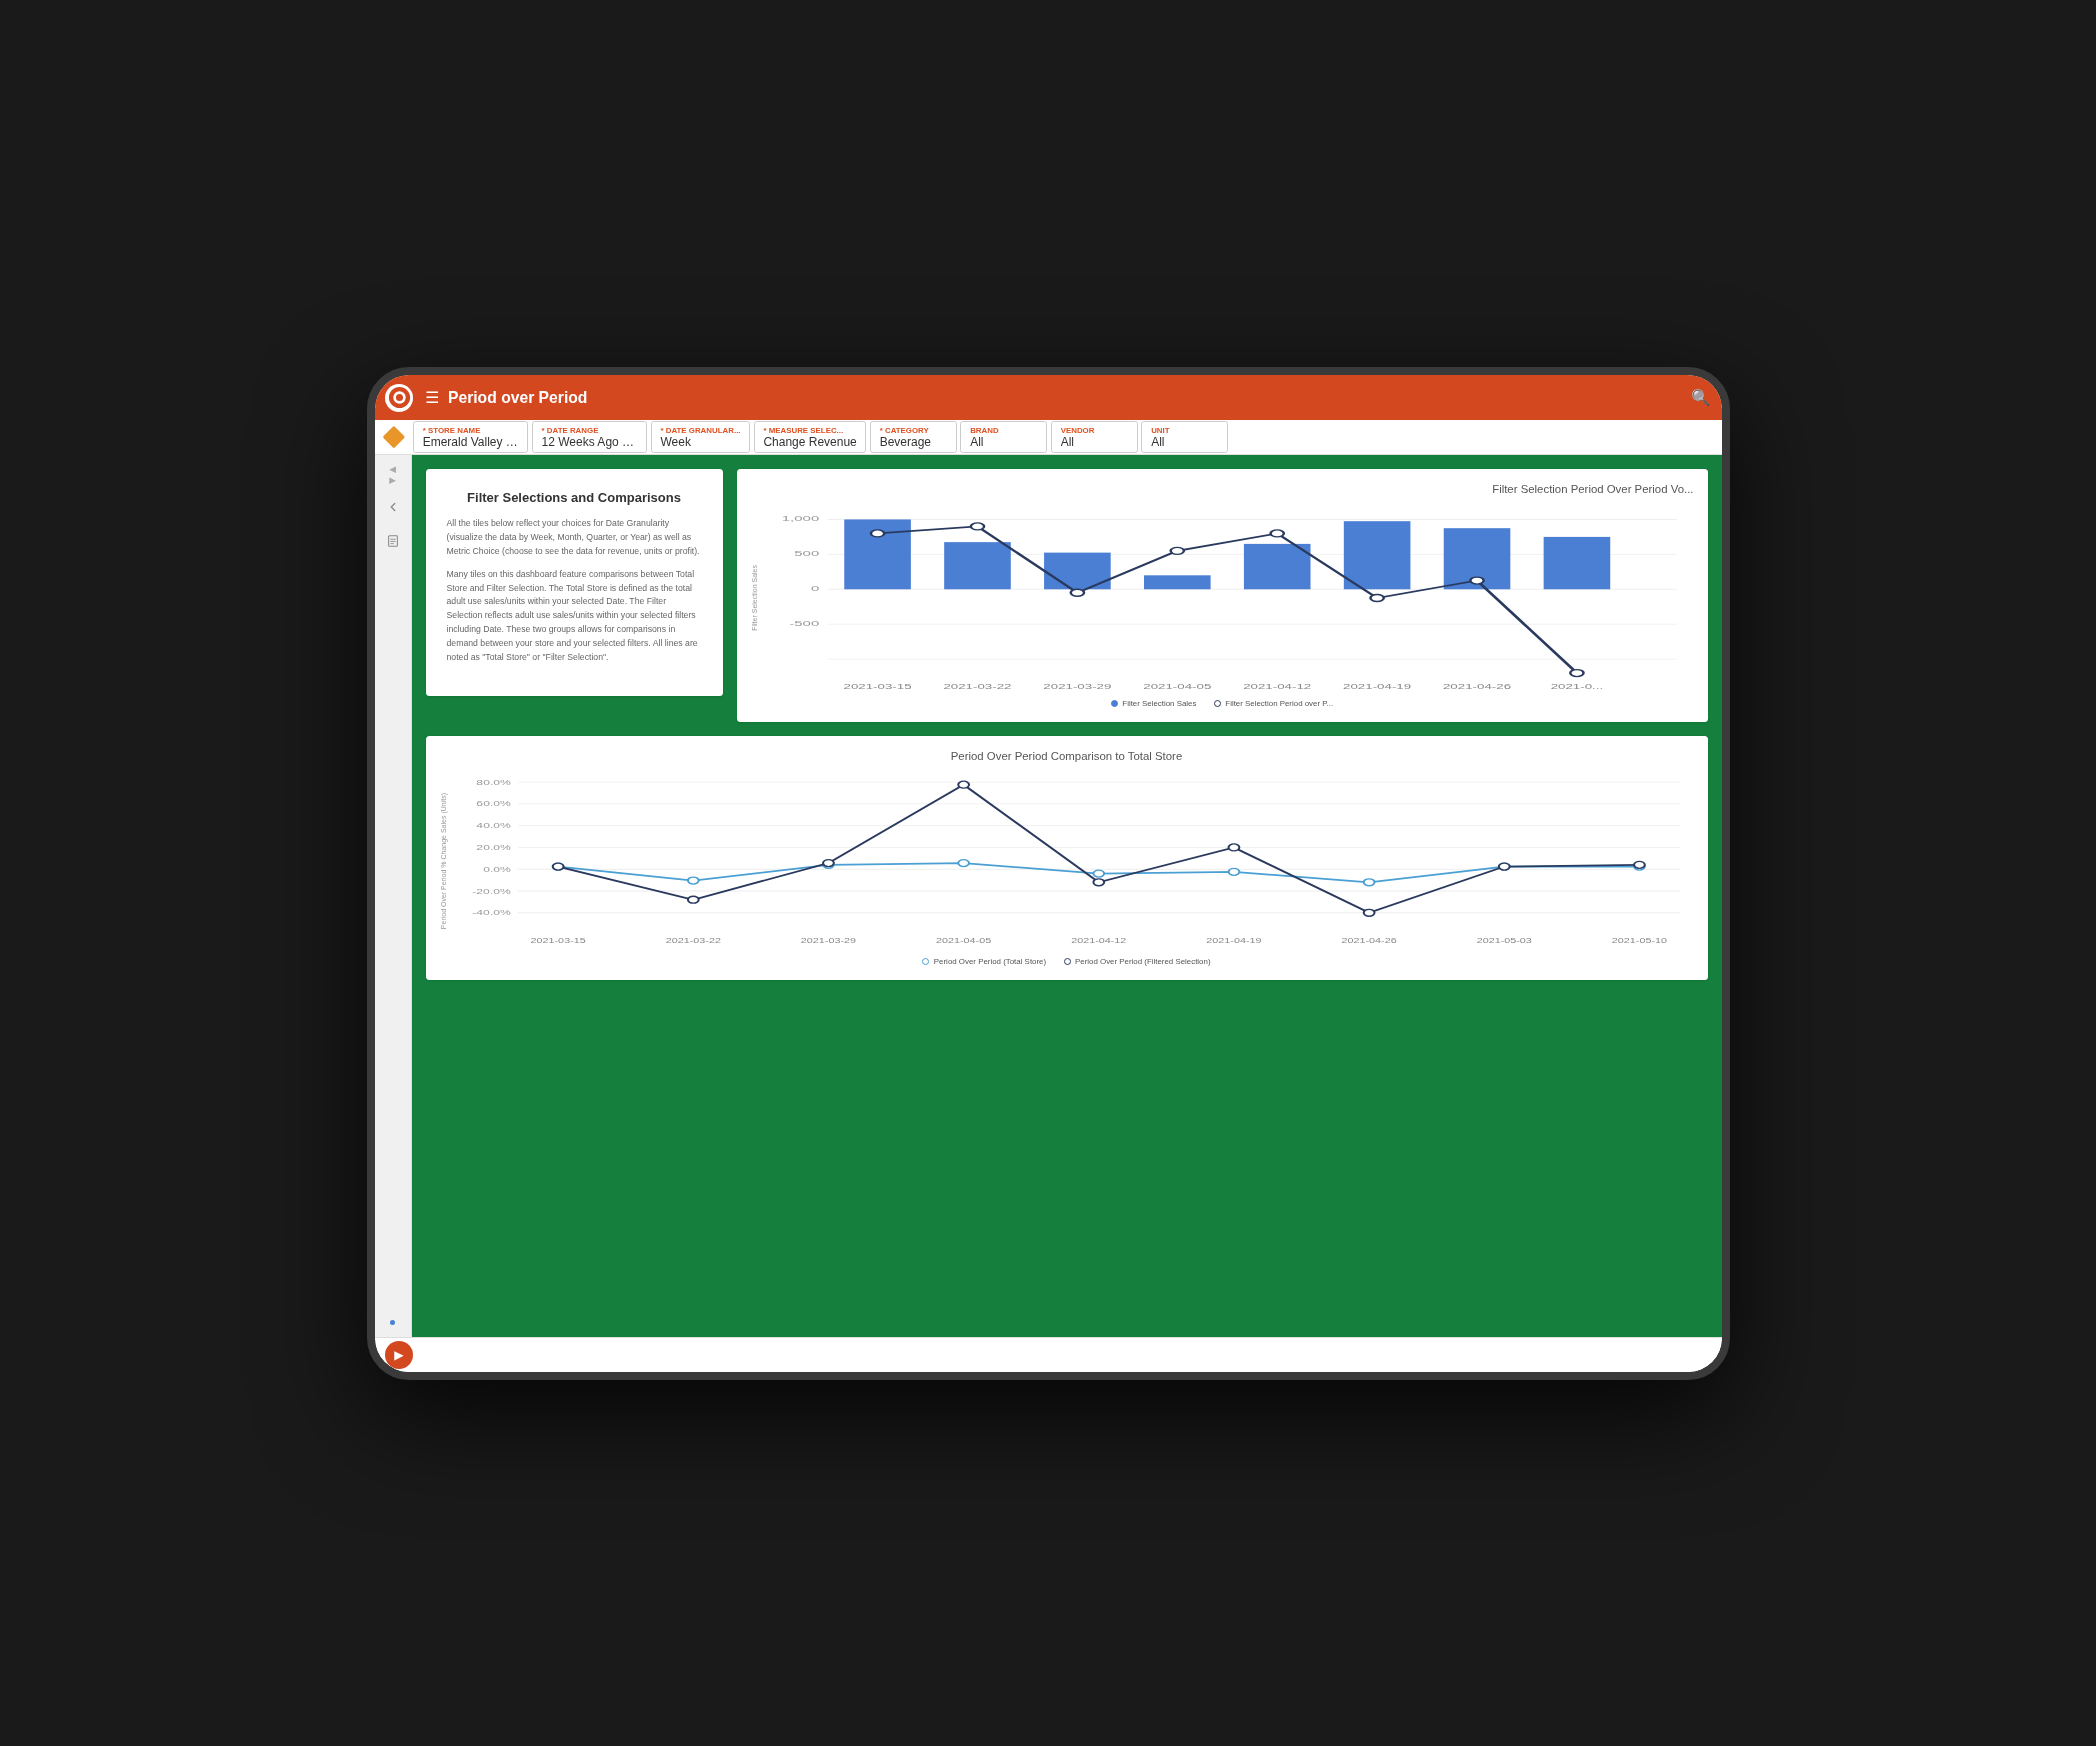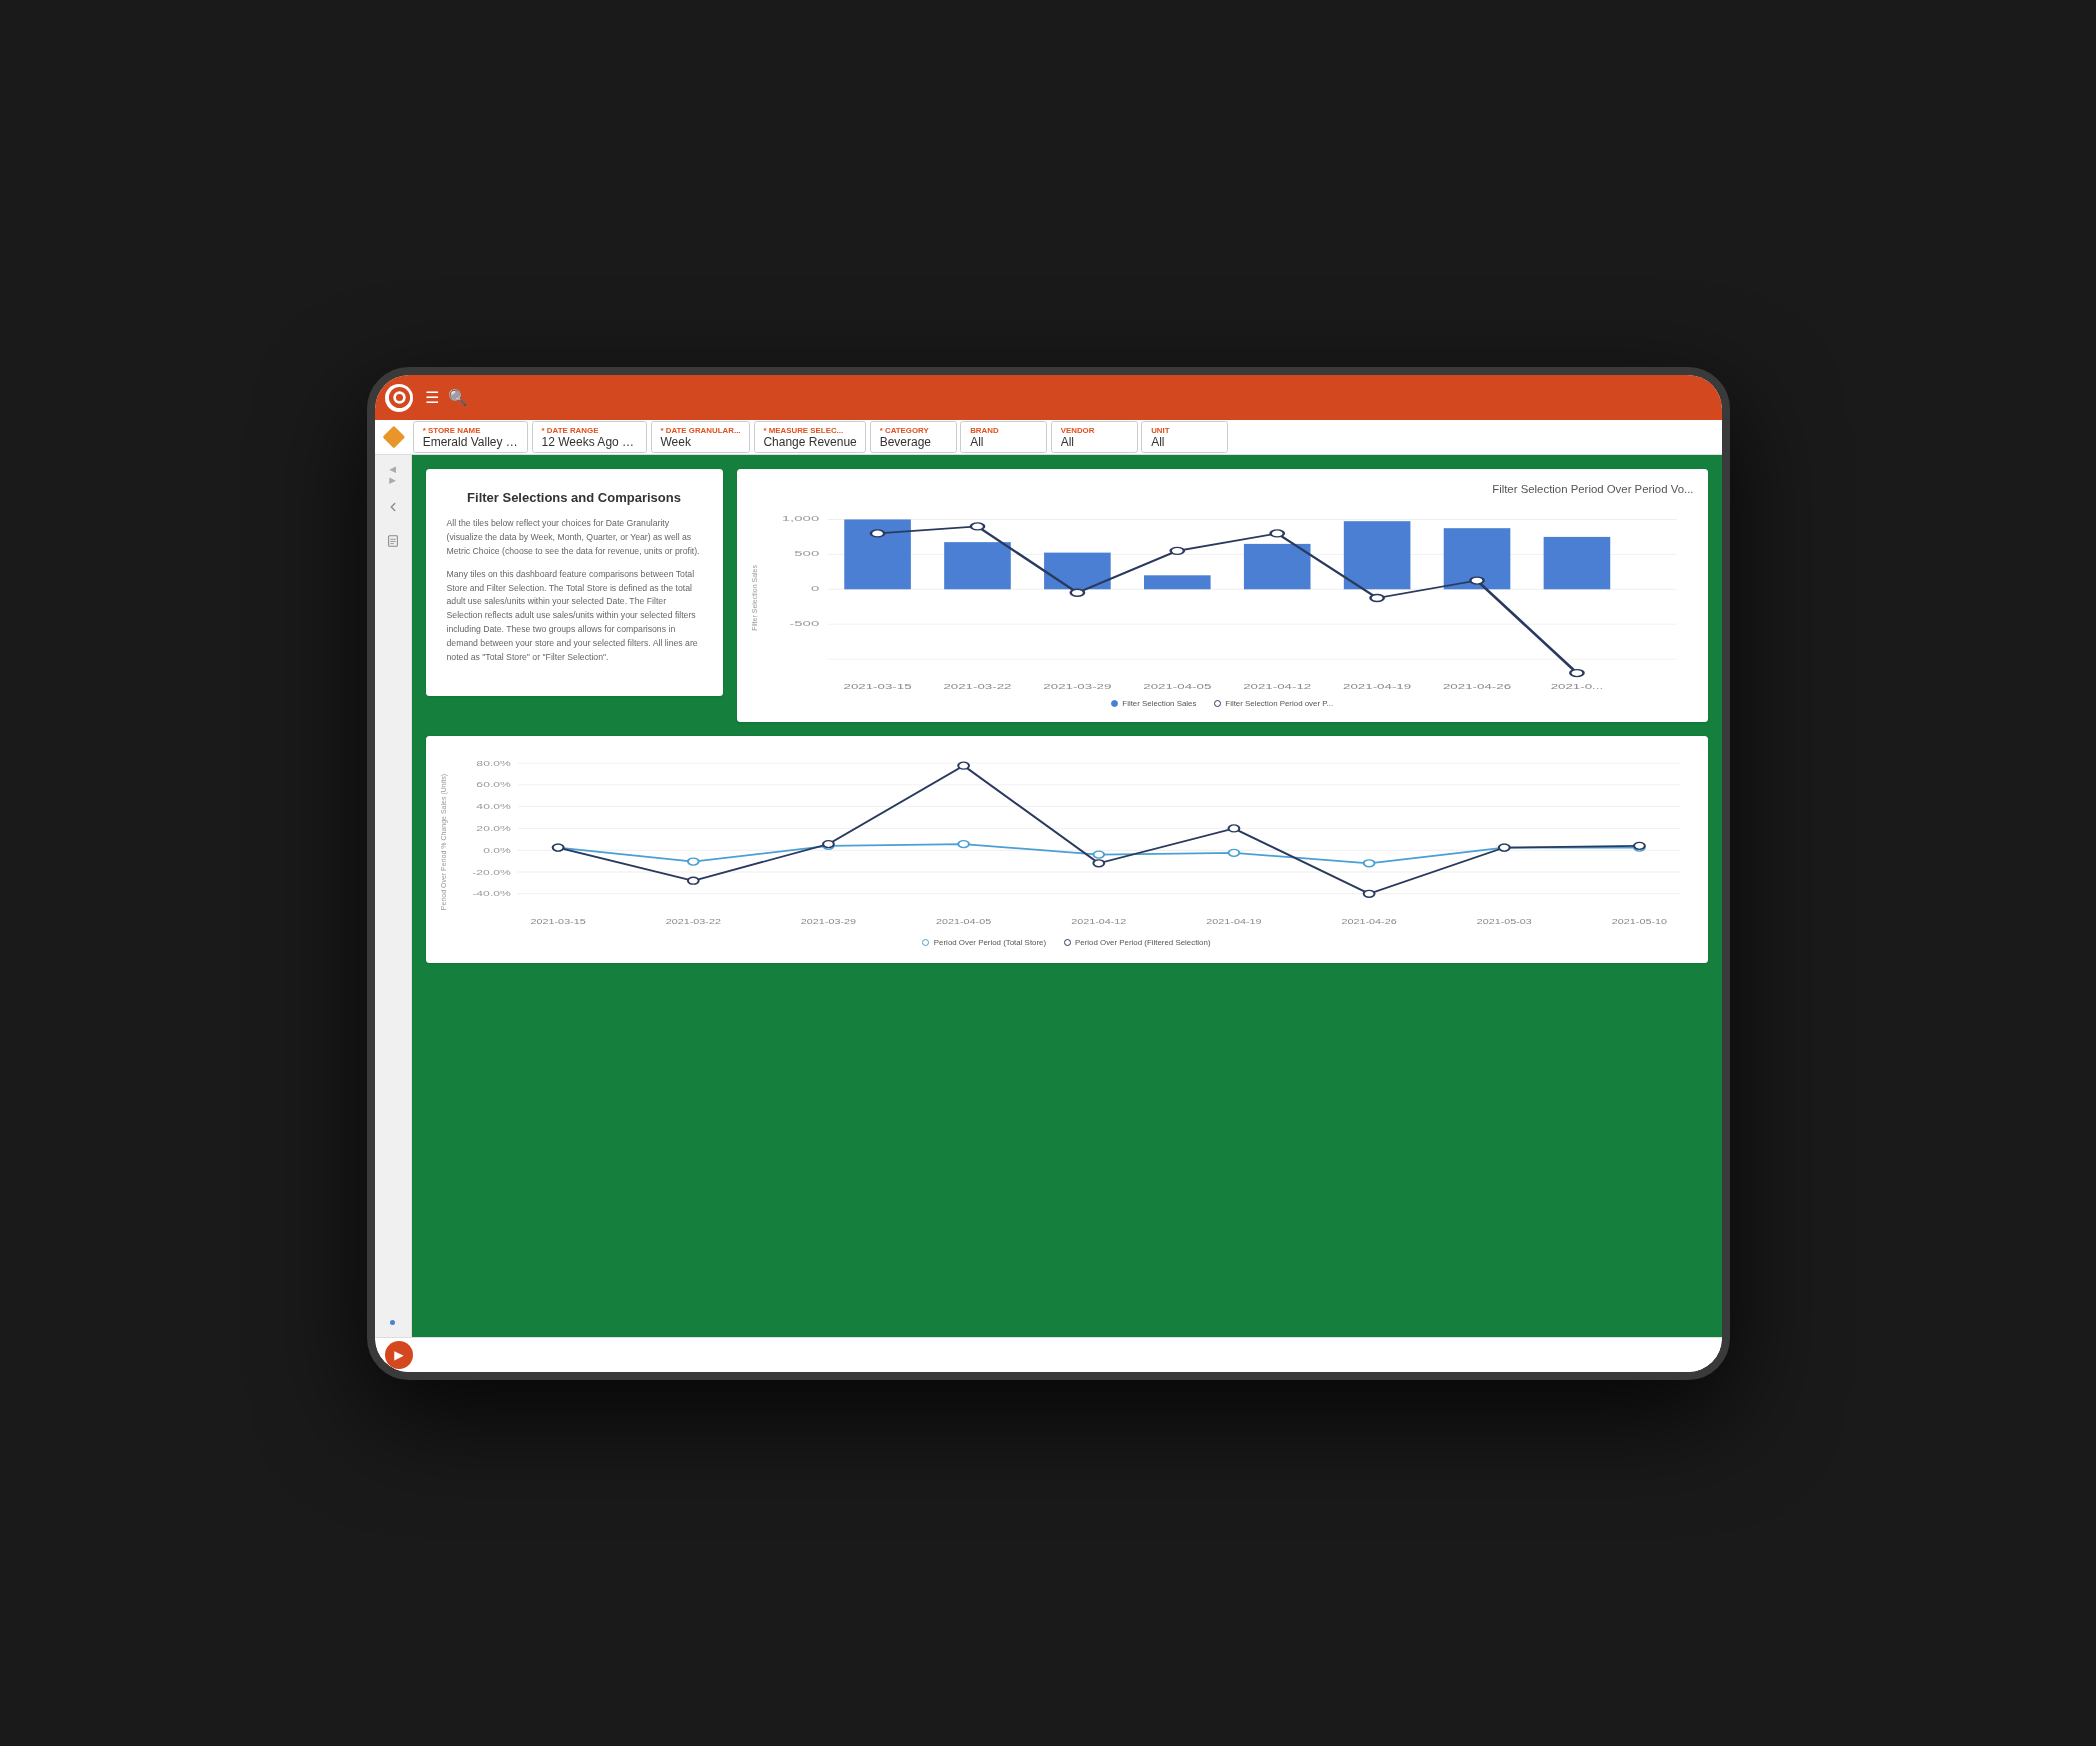--- a/index.html
+++ b/index.html
@@ -331,20 +331,21 @@
 
     <div class="nav-bar">
       <div class="nav-logo">
         <svg width="23" height="23" viewBox="0 0 26 26">
           <circle cx="13" cy="13" r="12" fill="#d44820"></circle>
           <circle cx="13" cy="13" r="7" fill="white"></circle>
           <circle cx="13" cy="13" r="4" fill="#d44820"></circle>
         </svg>
       </div>
       <span class="hamburger-icon">☰</span>
+      <span class="nav-title">Period over Period</span>
       <span class="nav-search-icon">🔍</span>
     </div>
 
     <div class="filters-row">
       <div class="filter-diamond">
         <div class="diamond-shape"></div>
       </div>
       <div class="filter-chip">
         <span class="filter-chip-label">* STORE NAME</span>
         <span class="filter-chip-value">Emerald Valley – ...</span>
@@ -469,20 +470,21 @@
               <div class="legend-item">
                 <div class="legend-dot legend-line-dark"></div>
                 <span>Filter Selection Period over P...</span>
               </div>
             </div>
           </div>
 
         </div>
 
         <div class="line-chart-card">
+          <div class="line-chart-title">Period Over Period Comparison to Total Store</div>
           <div class="chart-with-yaxis-bottom">
             <div class="y-axis-label">Period Over Period % Change Sales (Units)</div>
             <svg viewBox="0 0 920 210" style="width:100%;height:100%;" preserveAspectRatio="none">
 
               <line x1="50" y1="15" x2="910" y2="15" stroke="#eee" stroke-width="1"></line>
               <line x1="50" y1="40" x2="910" y2="40" stroke="#eee" stroke-width="1"></line>
               <line x1="50" y1="65" x2="910" y2="65" stroke="#eee" stroke-width="1"></line>
               <line x1="50" y1="90" x2="910" y2="90" stroke="#eee" stroke-width="1"></line>
               <line x1="50" y1="115" x2="910" y2="115" stroke="#eee" stroke-width="1"></line>
               <line x1="50" y1="140" x2="910" y2="140" stroke="#eee" stroke-width="1"></line>

